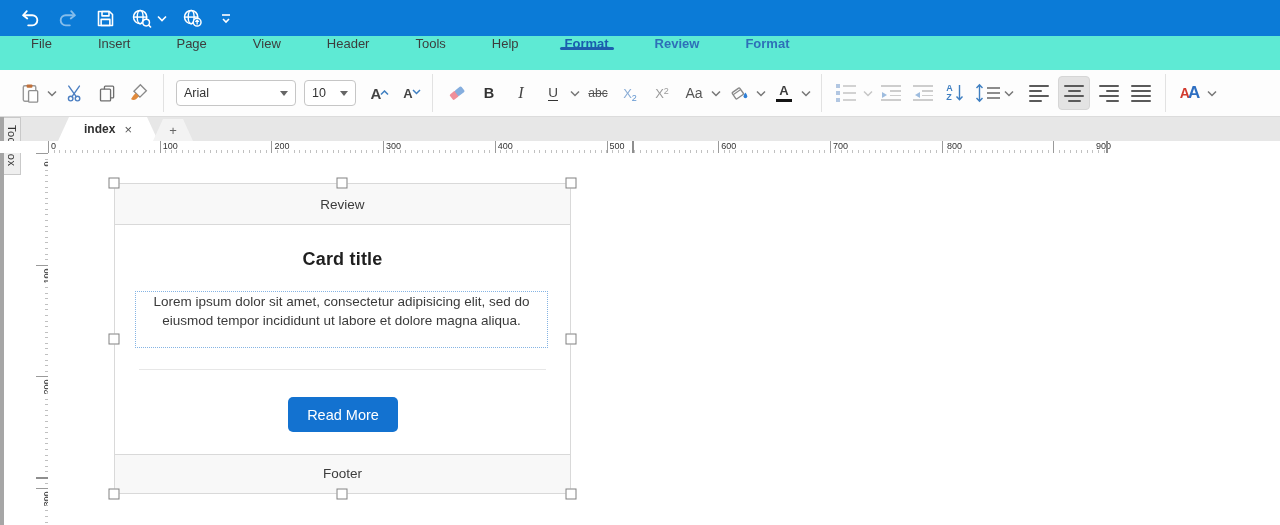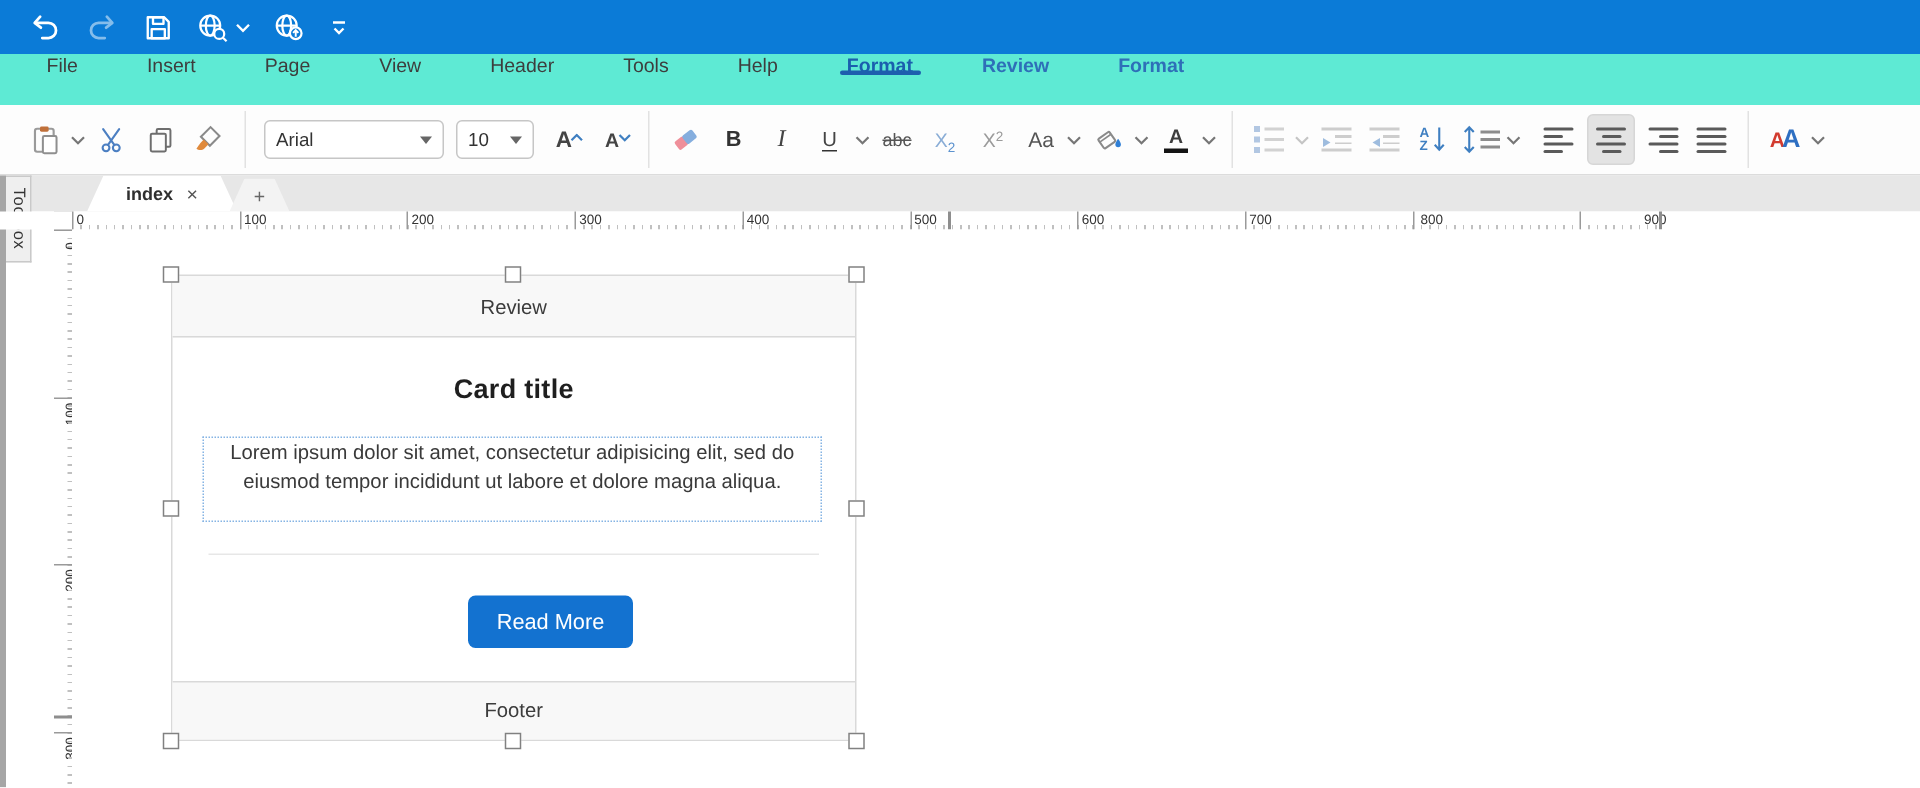--- a/index.html
+++ b/index.html
@@ -109,21 +109,21 @@
   .card-band{position:absolute;left:0;width:455px;background:#f8f8f8;text-align:center;
              font-size:13.5px;color:#3c3c3c;}
   #card-header{top:0;height:41px;border-bottom:1px solid #d9d9d9;line-height:41px;}
   #card-footer{bottom:0;height:39px;border-top:1px solid #d9d9d9;line-height:38px;}
   #card-title{position:absolute;left:0;top:65px;width:455px;text-align:center;font-size:18px;
               font-weight:bold;color:#1f1f1f;letter-spacing:.2px;}
   #card-para{position:absolute;left:20px;top:107px;width:413px;height:57px;border:1px dotted #85b4e4;
              font-size:13.5px;line-height:18.5px;color:#3a3a3a;text-align:center;padding-top:1px;}
   #card-hr{position:absolute;left:24px;top:185px;width:407px;height:1px;background:#e7e7e7;}
   #card-btn{position:absolute;left:173px;top:213px;width:110px;height:35px;border-radius:5px;
-            color:#fff;font-size:14.5px;display:flex;align-items:center;justify-content:center;cursor:pointer;margin-left:24px;}
+            color:#fff;font-size:14.5px;display:flex;align-items:center;justify-content:center;cursor:pointer;}
   .handle{position:absolute;width:11px;height:11px;background:#fff;border:1.5px solid #818181;
           transform:translate(-50%,-50%);cursor:pointer;}
 </style>
 </head>
 <body>
 
 <div id="screen">
 
   <div id="titlebar" style="background: rgb(11, 123, 215);">
     <div class="tb-ic" style="margin-left:2px">

